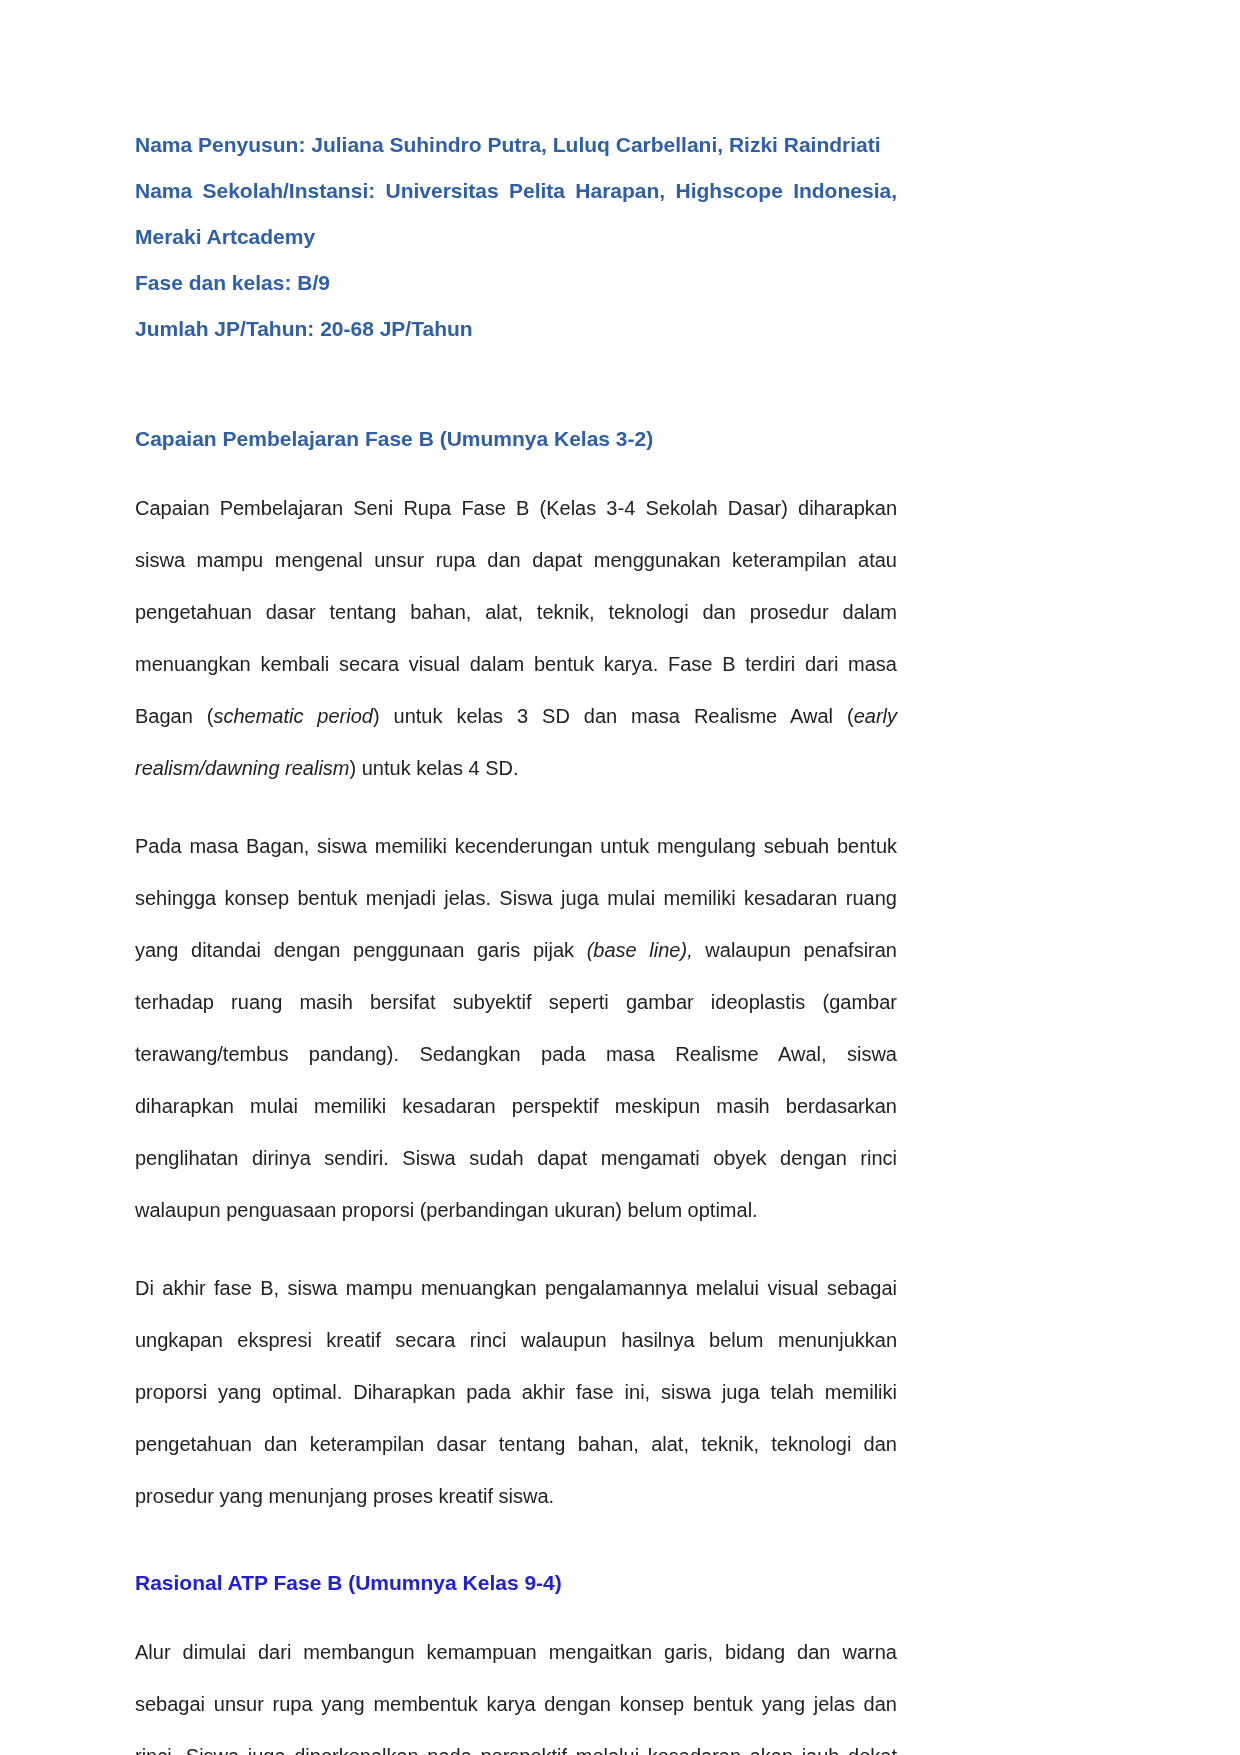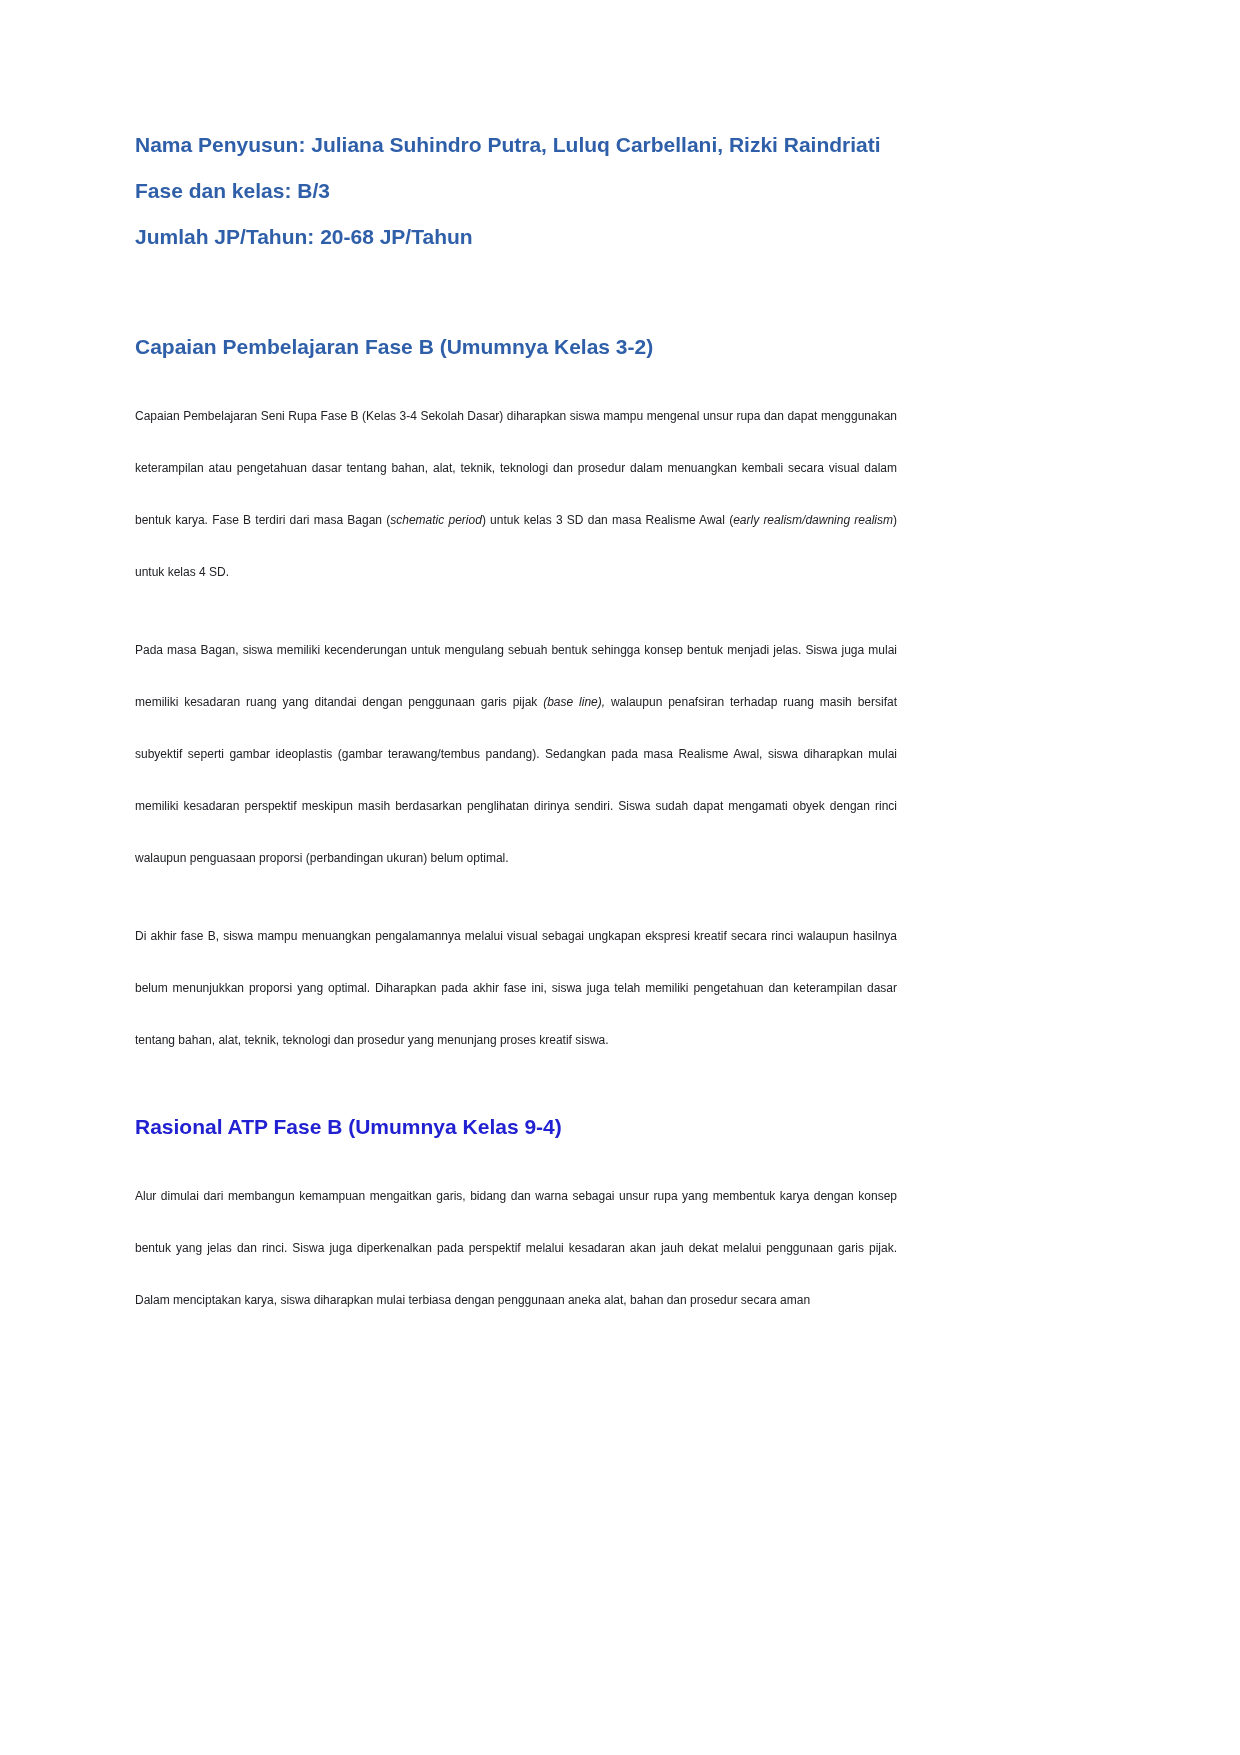--- a/index.html
+++ b/index.html
@@ -27,35 +27,36 @@
     line-height: 30px;
     margin-top: 72px;
     margin-bottom: 28px;
   }
   h2.section-heading.accent {
     color: #2121d1;
     margin-top: 46px;
   }
   p.body-paragraph {
     color: #212226;
-    font-size: 12px;
+    font-size: 20px;
     line-height: 52px;
     text-align: justify;
     margin-bottom: 26px;
   }
   p.body-paragraph i { font-style: italic; }
 </style>
 </head>
 <body>
 
 <div class="page">
 
   <div class="header-block">
     <p>Nama Penyusun: Juliana Suhindro Putra, Luluq Carbellani, Rizki Raindriati</p>
-    <p>Fase dan kelas: B/3</p>
+    <p class="justify">Nama Sekolah/Instansi: Universitas Pelita Harapan, Highscope Indonesia, Meraki Artcademy</p>
+    <p>Fase dan kelas: B/9</p>
     <p>Jumlah JP/Tahun: 20-68 JP/Tahun</p>
   </div>
 
   <h2 class="section-heading">Capaian Pembelajaran Fase B (Umumnya Kelas 3-2)</h2>
 
   <p class="body-paragraph"><span>Capaian Pembelajaran Seni Rupa Fase B (Kelas 3-4 Sekolah Dasar) diharapkan siswa mampu mengenal unsur rupa dan dapat menggunakan keterampilan atau pengetahuan dasar tentang bahan, alat, teknik, teknologi dan prosedur dalam menuangkan kembali secara visual dalam bentuk karya. Fase B terdiri dari masa Bagan (</span><i>schematic period</i><span>) untuk kelas 3  SD dan masa Realisme Awal (</span><i>early realism/dawning realism</i><span>) untuk kelas 4 SD.</span></p>
 
   <p class="body-paragraph"><span>Pada masa Bagan, siswa memiliki kecenderungan untuk mengulang sebuah bentuk sehingga konsep bentuk menjadi jelas. Siswa juga mulai memiliki kesadaran ruang yang ditandai dengan penggunaan garis pijak </span><i>(base line),</i><span> walaupun penafsiran terhadap ruang masih bersifat subyektif seperti gambar ideoplastis (gambar terawang/tembus pandang). Sedangkan pada masa Realisme Awal, siswa diharapkan mulai memiliki kesadaran perspektif meskipun masih berdasarkan penglihatan dirinya sendiri. Siswa sudah dapat mengamati obyek dengan rinci walaupun penguasaan proporsi (perbandingan ukuran) belum optimal.</span></p>
 
   <p class="body-paragraph"><span>Di akhir fase B, siswa mampu menuangkan pengalamannya melalui visual sebagai ungkapan ekspresi kreatif secara rinci walaupun hasilnya belum menunjukkan proporsi yang optimal. Diharapkan pada akhir fase ini, siswa juga telah memiliki pengetahuan dan keterampilan dasar tentang bahan, alat, teknik,  teknologi dan prosedur yang menunjang proses kreatif siswa.</span></p>

